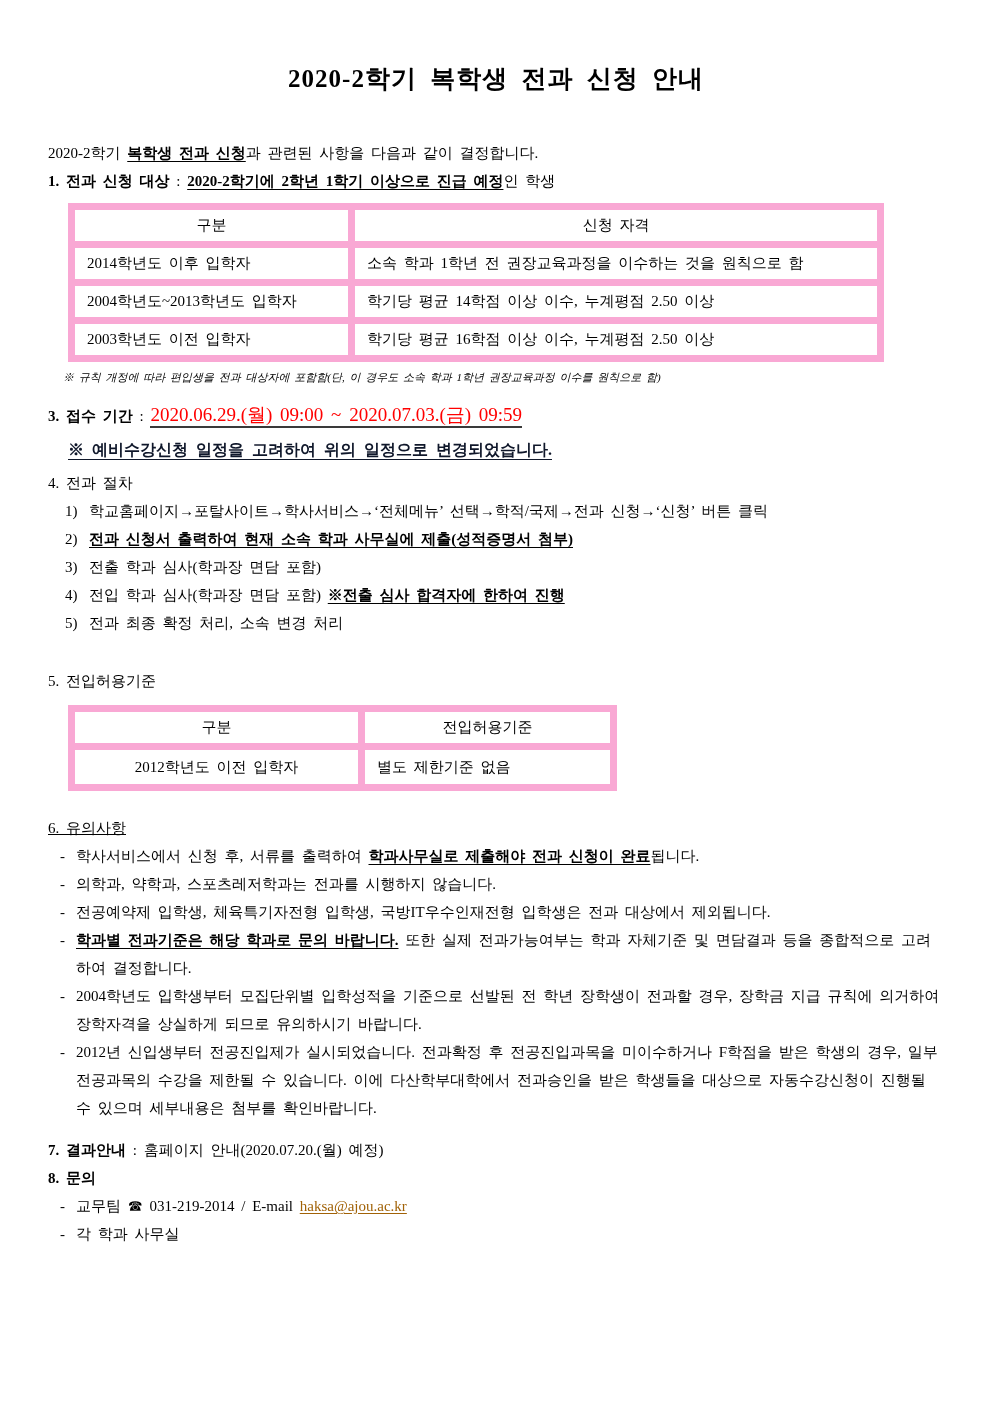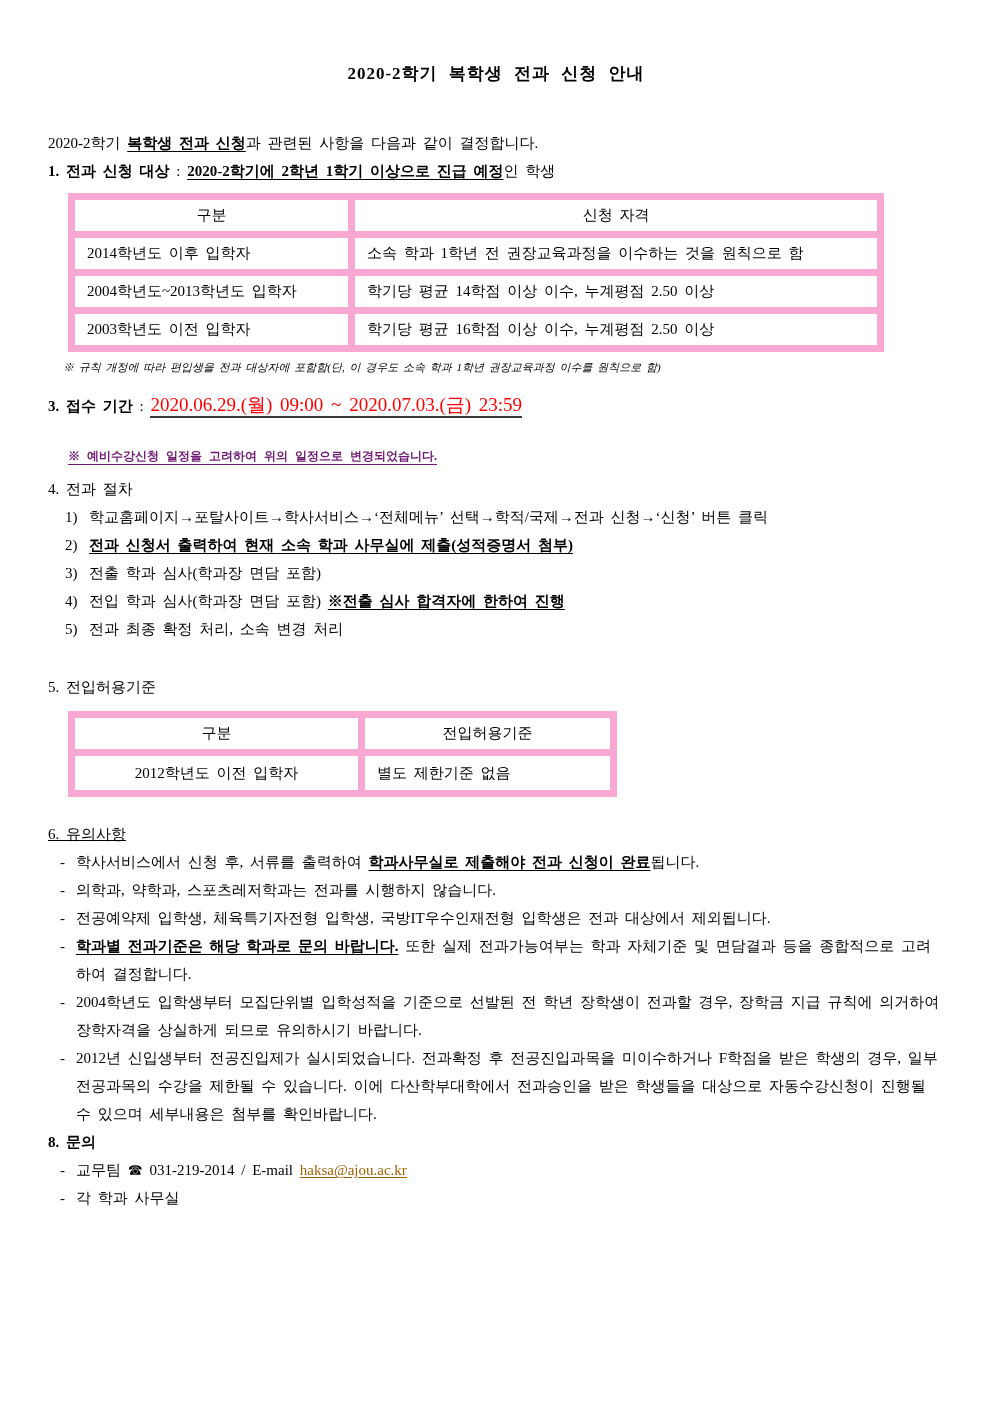--- a/index.html
+++ b/index.html
@@ -16,21 +16,21 @@
     font-family: "Liberation Serif", "DejaVu Serif", serif;
     color: #000000;
     font-size: 15px;
     box-sizing: border-box;
     padding: 62px 48px 0 48px;
     overflow: hidden;
   }
   .title {
     margin: 0 0 44px 0;
     text-align: center;
-    font-size: 17px;
+    font-size: 25px;
     font-weight: bold;
     letter-spacing: 1px;
     word-spacing: 6px;
   }
   p { margin: 0; }
   .line {
     line-height: 28px;
     word-spacing: 3px;
   }
   .b  { font-weight: bold; }
@@ -70,25 +70,25 @@
 
   
   .period-line { margin-top: 10px; line-height: 34px; }
   .period-value {
     color: #ff0000;
     font-size: 19px;
     border-bottom: 2px solid #3a3a3a;
     padding-bottom: 1px;
   }
   .red-note {
-    margin: 18px 0 4px 20px;
+    margin: 2px 0 4px 20px;
     line-height: 30px;
-    color: #701a75;
+    color: #0f172a;
     font-weight: bold;
-    font-size: 12px;
+    font-size: 16px;
     text-decoration: underline;
     text-underline-offset: 4px;
     word-spacing: 4px;
   }
 
   
   .step { display: flex; line-height: 28px; word-spacing: 3px; padding-left: 17px; }
   .step-no { width: 24px; flex-shrink: 0; }
   .step-text { flex: 1; }
 
@@ -132,21 +132,21 @@
     </tr>
     <tr>
       <td class="col1">2003학년도 이전 입학자</td>
       <td>학기당 평균 16학점 이상 이수, 누계평점 2.50 이상</td>
     </tr>
   </tbody>
     </table>
 
   <p class="table-note">※ 규칙 개정에 따라 편입생을 전과 대상자에 포함함(단, 이 경우도 소속 학과 1학년 권장교육과정 이수를 원칙으로 함)</p>
 
-  <p class="line period-line"><span class="b">3. 접수 기간</span><span> : </span><span class="period-value">2020.06.29.(월) 09:00 ~ 2020.07.03.(금) 23:59</span></p>
+  <p class="line period-line"><span class="b">3. 접수 기간</span><span> : </span><span class="period-value">2020.06.29.(월) 09:00 ~ 2020.07.03.(금) 09:59</span></p>
 
   <p class="red-note">※ 예비수강신청 일정을 고려하여 위의 일정으로 변경되었습니다.</p>
 
   <p class="line">4. 전과 절차</p>
 
   <div class="step">
     <span class="step-no">1)</span>
     <span class="step-text">학교홈페이지→포탈사이트→학사서비스→‘전체메뉴’ 선택→학적/국제→전과 신청→‘신청’ 버튼 클릭</span>
   </div>
   <div class="step">
@@ -201,20 +201,21 @@
   </div>
   <div class="bullet">
     <span class="dash">-</span>
     <span class="bullet-text">2004학년도 입학생부터 모집단위별 입학성적을 기준으로 선발된 전 학년 장학생이 전과할 경우, 장학금 지급 규칙에 의거하여 장학자격을 상실하게 되므로 유의하시기 바랍니다.</span>
   </div>
   <div class="bullet">
     <span class="dash">-</span>
     <span class="bullet-text">2012년 신입생부터 전공진입제가 실시되었습니다. 전과확정 후 전공진입과목을 미이수하거나 F학점을 받은 학생의 경우, 일부 전공과목의 수강을 제한될 수 있습니다. 이에 다산학부대학에서 전과승인을 받은 학생들을 대상으로 자동수강신청이 진행될 수 있으며 세부내용은 첨부를 확인바랍니다.</span>
   </div>
 
+  <p class="line sec-gap-md"><span class="b">7. 결과안내</span><span> : 홈페이지 안내(2020.07.20.(월) 예정)</span></p>
 
   <p class="line b">8. 문의</p>
 
   <div class="bullet">
     <span class="dash">-</span>
     <span class="bullet-text"><span>교무팀 ☎ 031-219-2014 / E-mail </span><a class="link">haksa@ajou.ac.kr</a></span>
   </div>
   <div class="bullet">
     <span class="dash">-</span>
     <span class="bullet-text">각 학과 사무실</span>

